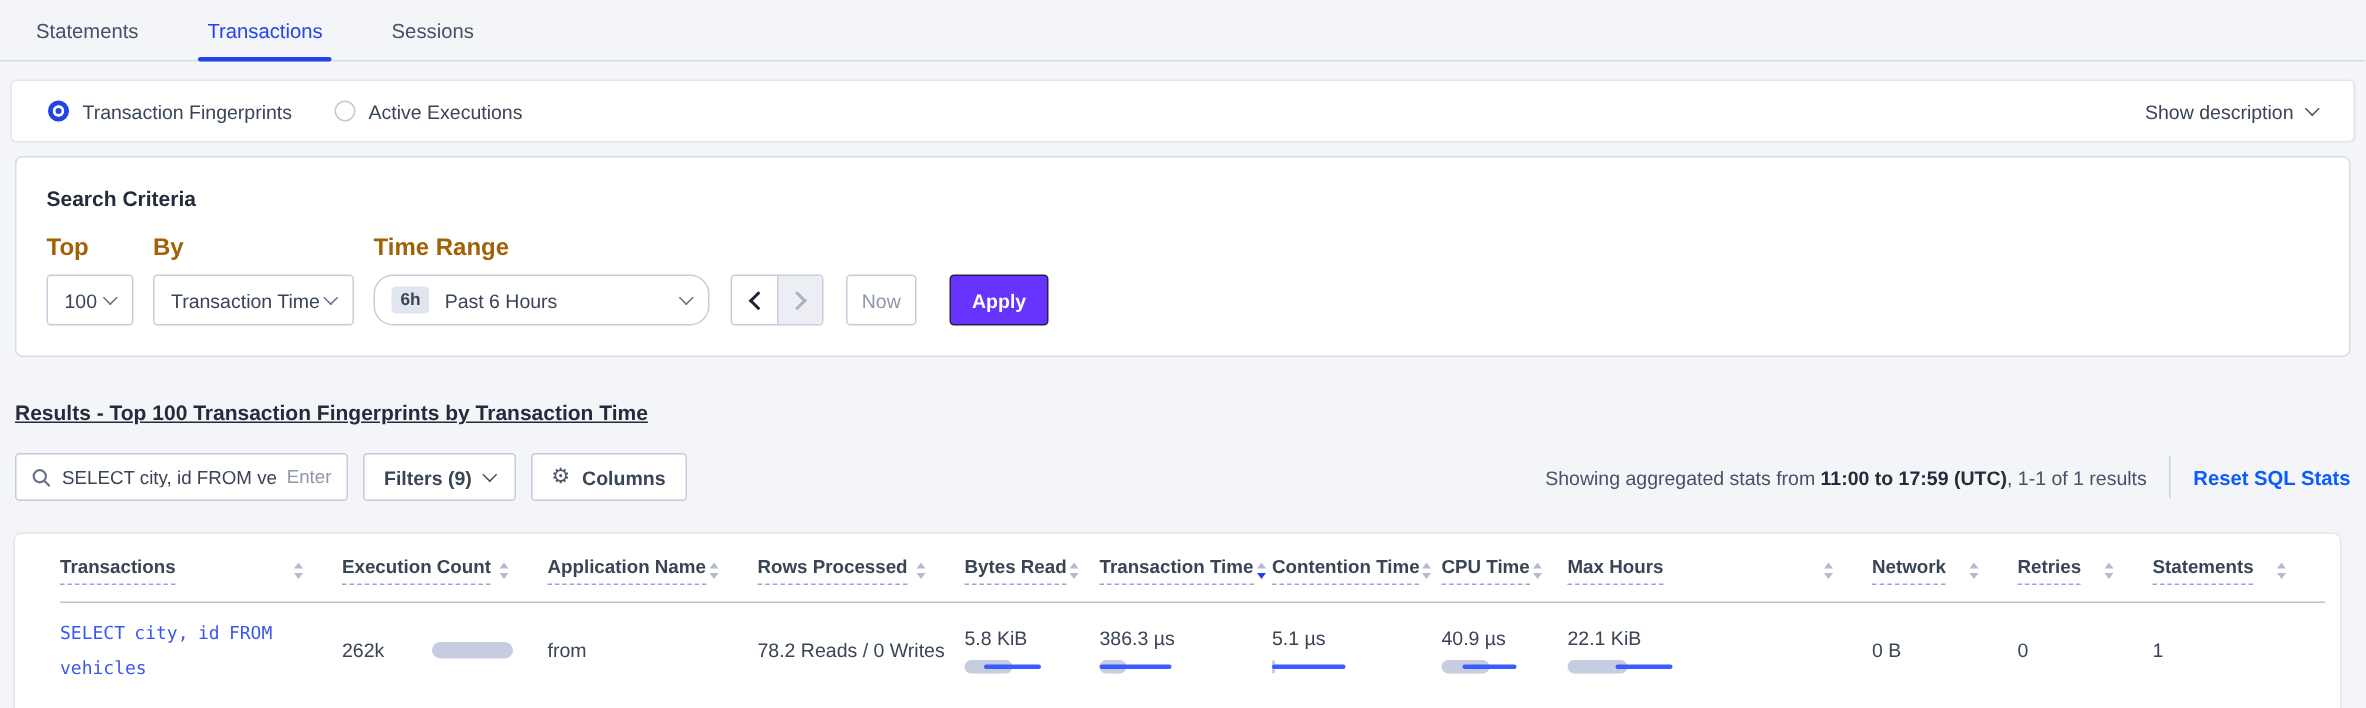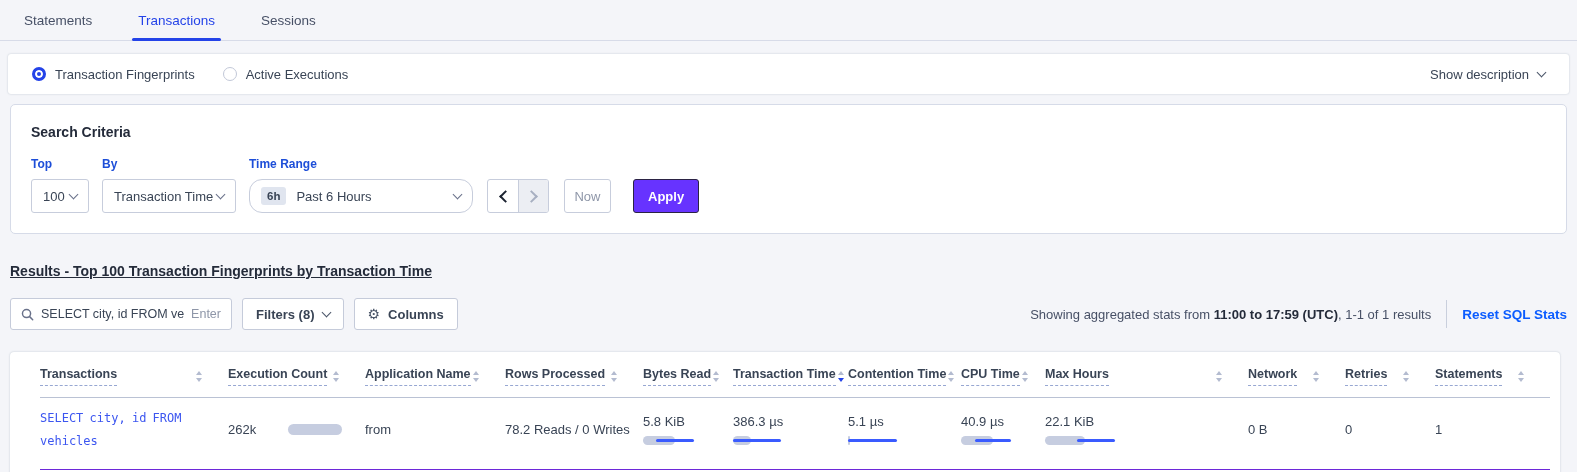--- a/index.html
+++ b/index.html
@@ -28,21 +28,21 @@
   .show-desc { margin-left: auto; display: flex; align-items: center; gap: 9px; font-size: 13px; color: #394455; cursor: pointer; }
 
   .chev { width: 7px; height: 7px; border-right: 1.6px solid #4a5568; border-bottom: 1.6px solid #4a5568; transform: rotate(45deg); margin-top: -3px; flex: 0 0 auto; }
   .chev.lite { border-color: #69718a; }
 
   
   .card { margin: 10px 10px 0; background: #fff; border: 1px solid #d6dbe8; border-radius: 5px; padding: 19px 20px 20px; }
   .card-title { font-size: 14px; font-weight: 700; color: #242b3a; }
   .controls { display: flex; align-items: flex-end; margin-top: 17px; gap: 13px; }
   .field { display: flex; flex-direction: column; }
-  .field-label { font-size: 12px; font-weight: 700; color: #1d4ed8; margin-bottom: 8px; }
+  .field-label { font-size: 16px; font-weight: 700; color: #a16207; margin-bottom: 8px; }
   .select { height: 34px; border: 1px solid #c7cddc; border-radius: 3px; background: #fff; display: flex; align-items: center; padding: 0 11px; font-size: 13px; color: #394455; cursor: pointer; }
   .select .chev { margin-left: auto; }
   .sel-top { width: 58px; }
   .sel-by { width: 134px; }
   .sel-time { width: 224px; border-radius: 13px; }
   .badge { background: #e0e5ef; border-radius: 3px; font-size: 11.5px; font-weight: 700; color: #394455; padding: 3px 6px; margin-right: 10px; }
   .arrows { display: flex; height: 34px; border: 1px solid #c7cddc; border-radius: 3px; overflow: hidden; background: #fff; margin-left: 1px; }
   .arrow-btn { width: 30px; display: flex; align-items: center; justify-content: center; cursor: pointer; }
   .arrow-btn.next { border-left: 1px solid #c7cddc; background: #eceef3; cursor: default; }
   .chev-left { width: 9px; height: 9px; border-left: 2.3px solid #1c2331; border-bottom: 2.3px solid #1c2331; transform: rotate(45deg); margin-left: 4px; }
@@ -159,21 +159,21 @@
   <div class="toolbar">
     <div class="searchbox">
       <svg width="13" height="13" viewBox="0 0 16 16">
           <circle cx="6.8" cy="6.8" r="5" fill="none" stroke="#69718a" stroke-width="1.8"></circle>
           <line x1="10.6" y1="10.6" x2="14.4" y2="14.4" stroke="#69718a" stroke-width="1.8" stroke-linecap="round"></line>
         </svg>
       <input type="text" value="SELECT city, id FROM vehicles W" style="">
       <span class="enter-hint">Enter</span>
     </div>
     <button class="tbtn">
-      <span>Filters (8)</span>
+      <span>Filters (9)</span>
       <span class="chev"></span>
     </button>
     <button class="tbtn">
       <span class="gear">⚙</span>
       <span>Columns</span>
     </button>
     <div class="stats"><span>Showing aggregated stats from </span><b>11:00 to 17:59 (UTC)</b><span>, 1-1 of 1 results</span></div>
     <div class="vdiv"></div>
     <a class="reset-link">Reset SQL Stats</a>
   </div>

